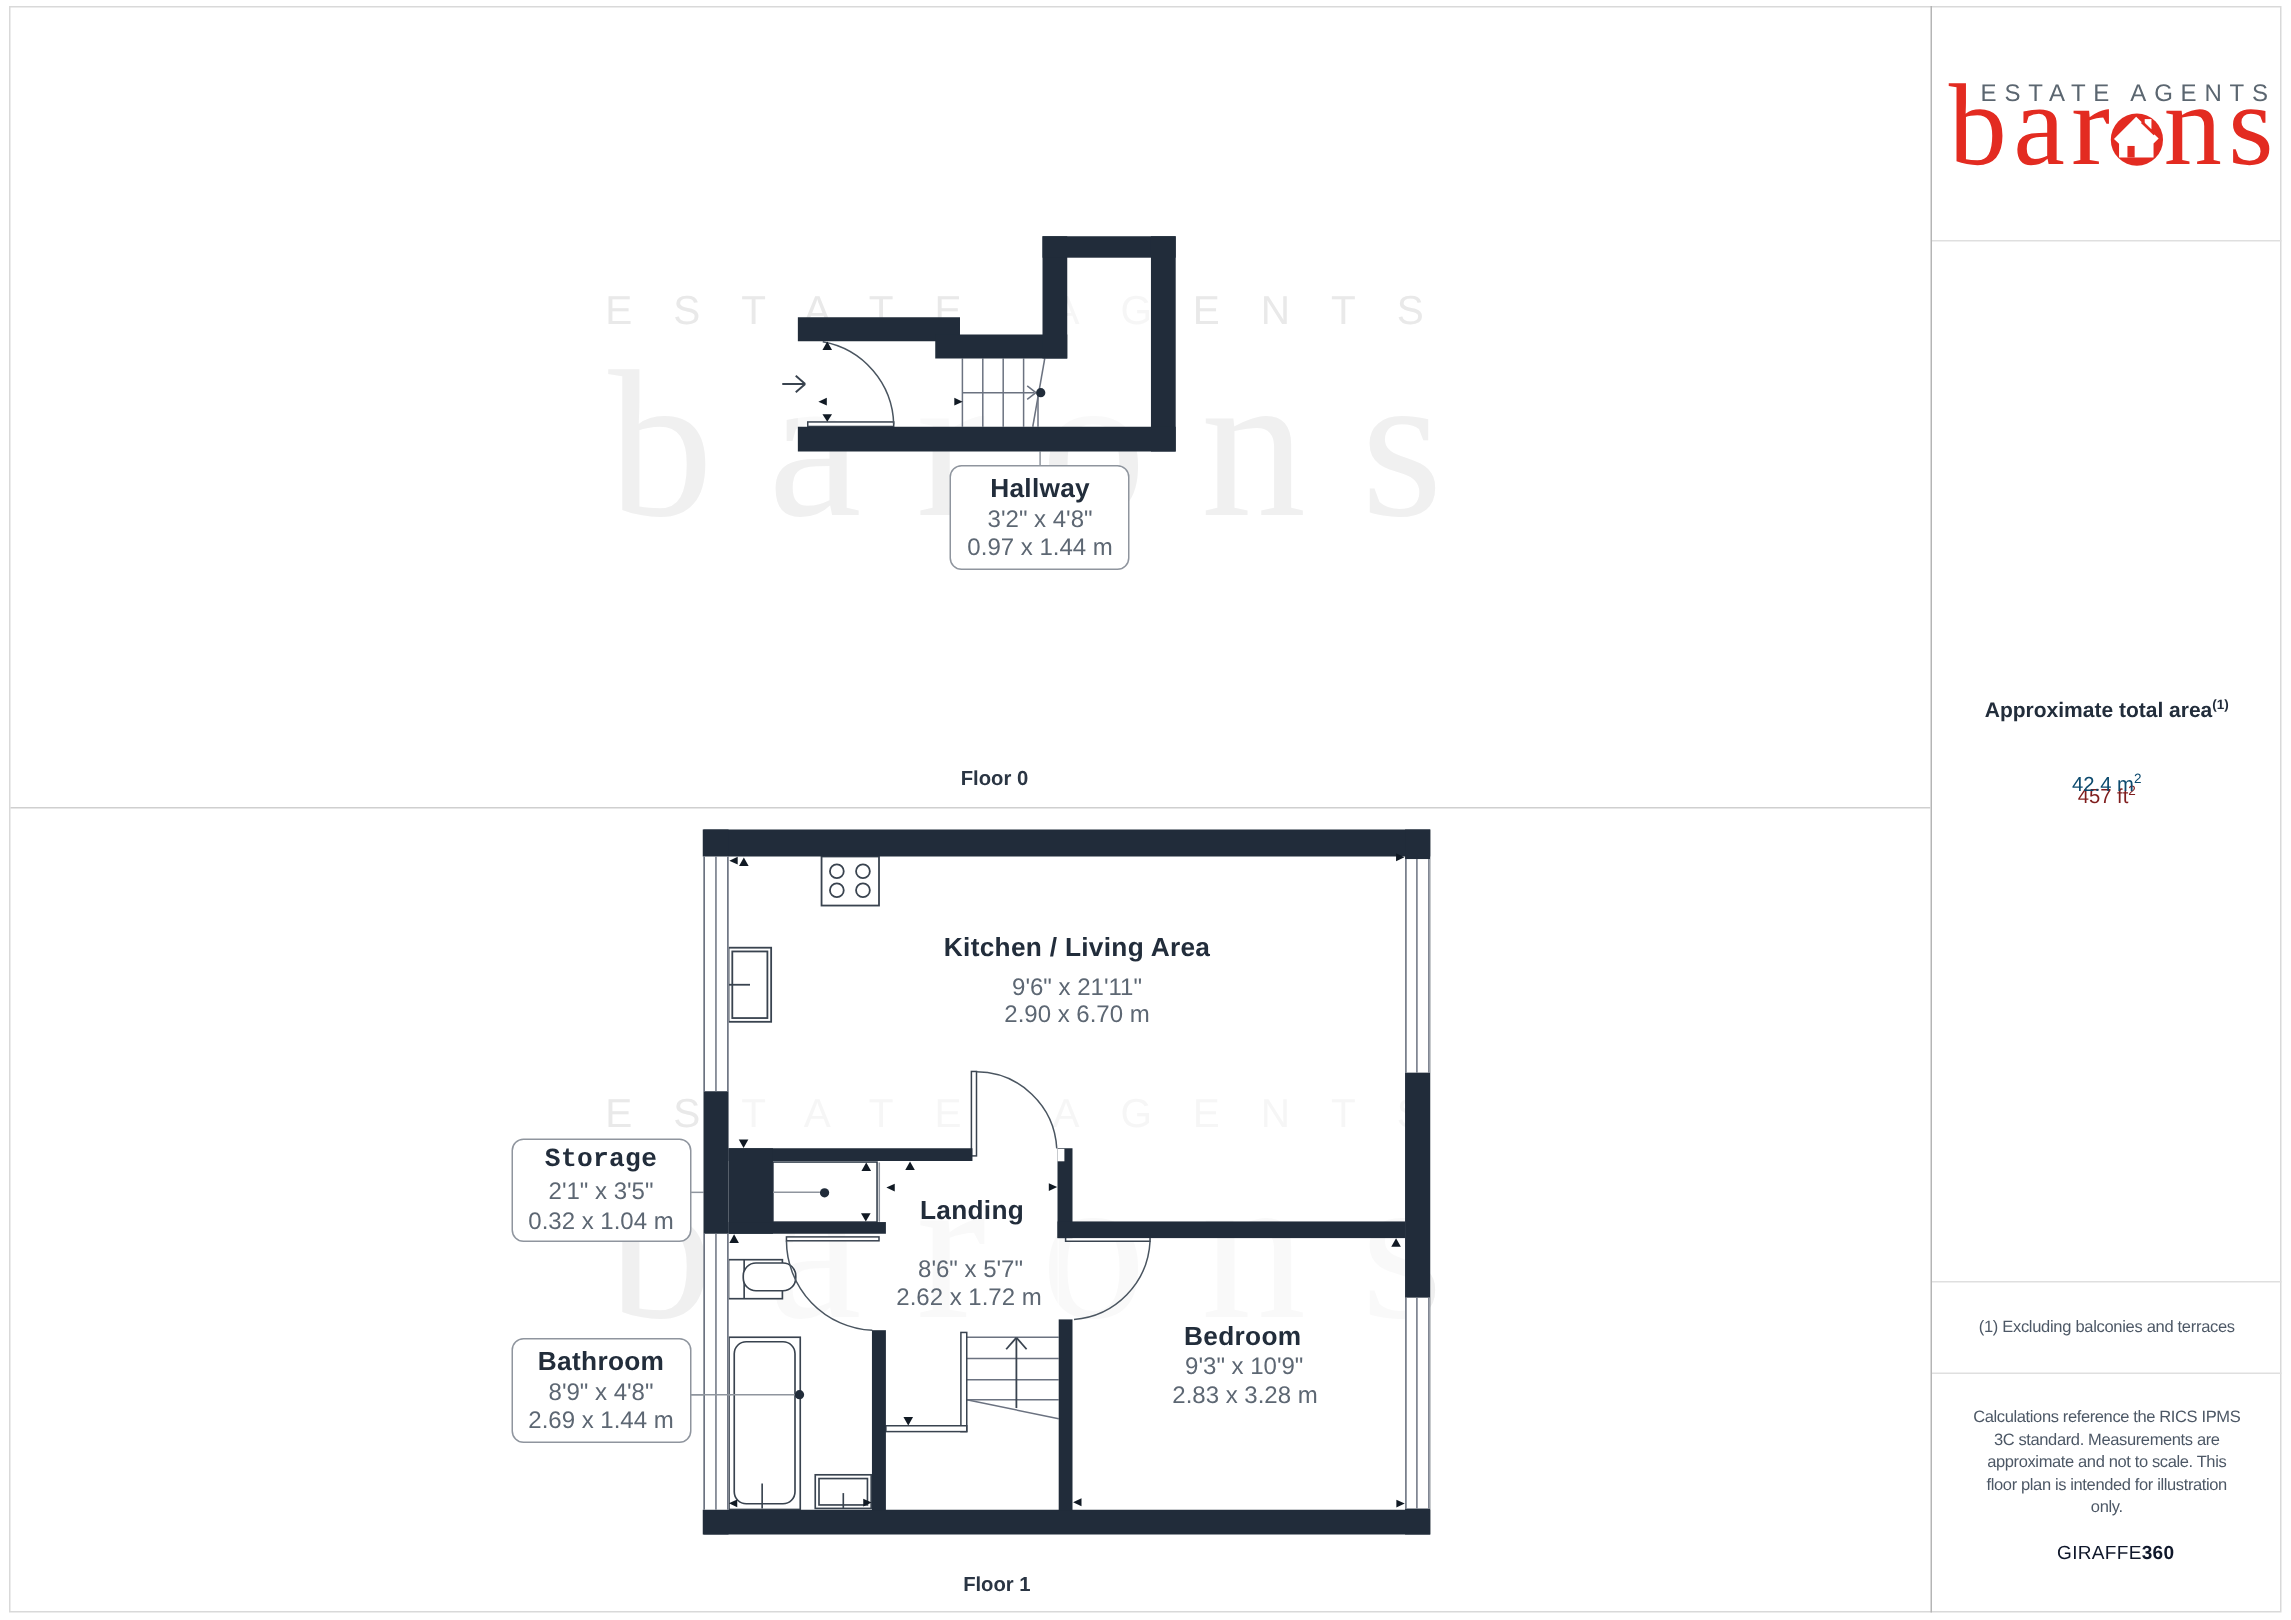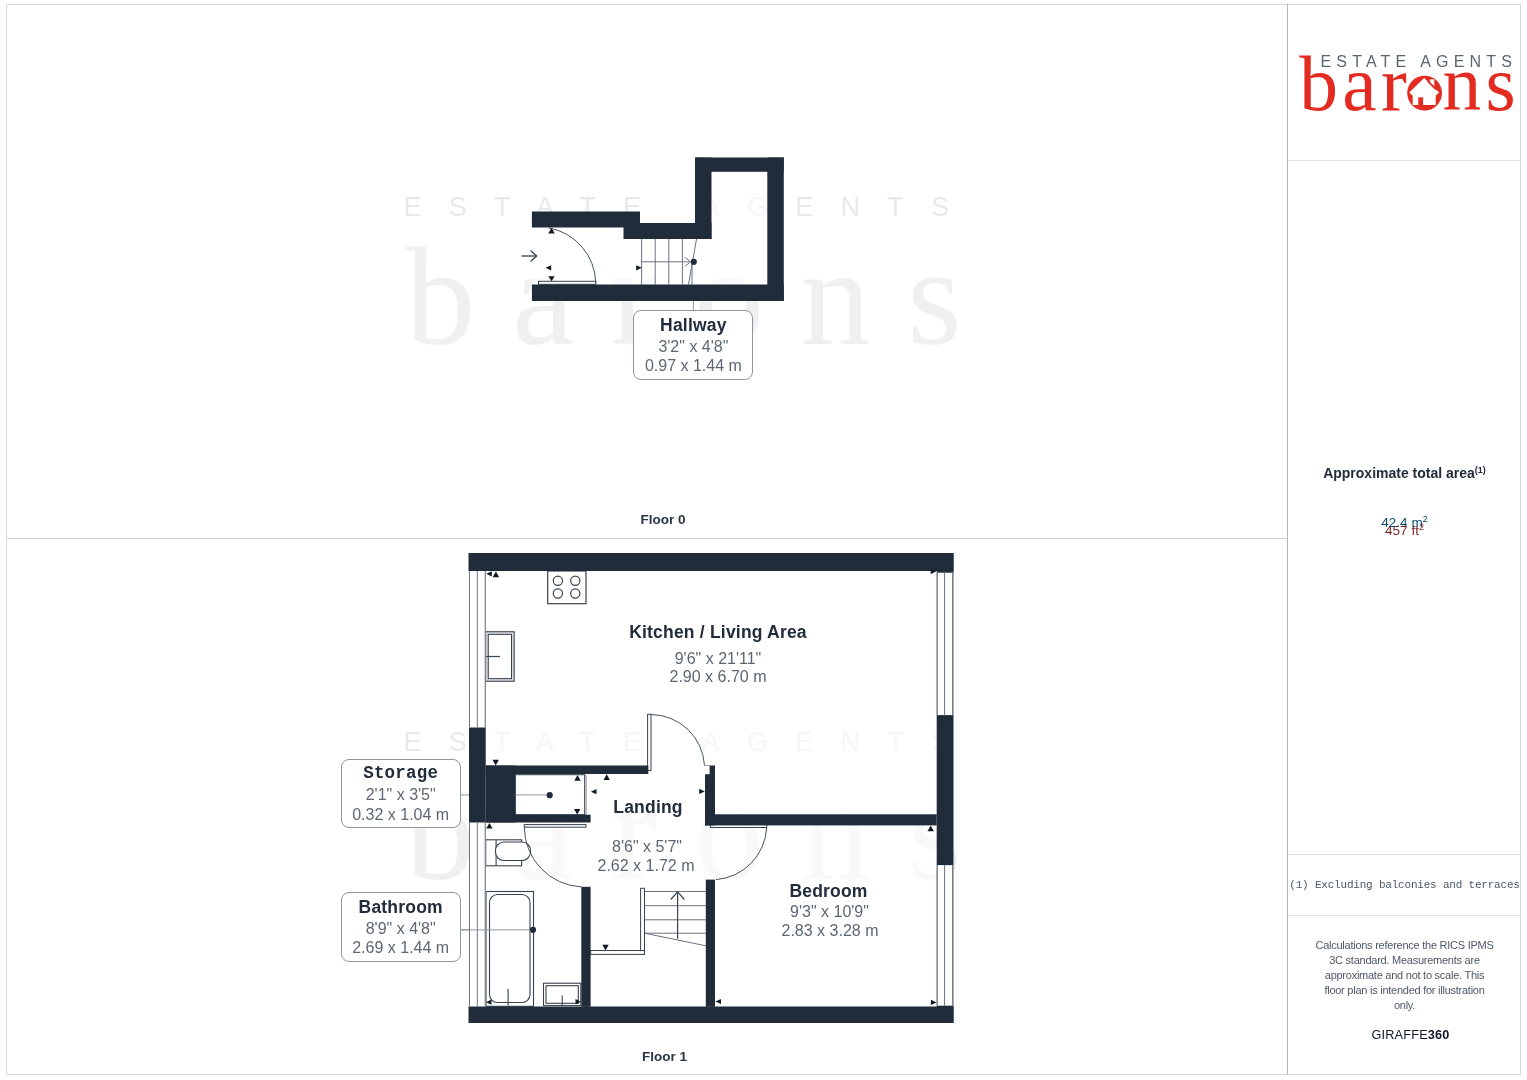--- a/index.html
+++ b/index.html
@@ -297,19 +297,19 @@
 </svg>
 
 <div class="abs" style="left:1288px; top:160px; width:233px; height:1px; background:#dfdfdf;"></div>
 
 <div class="abs ctr" style="left:1404.5px; top:472.8px; font-size:14px; font-weight:bold; color:#222d3b;">Approximate total area<span style="font-size:9px; vertical-align:super;">(1)</span></div>
 <div class="abs ctr" style="left:1404.5px; top:500.9px; font-size:13.5px; color:#7f1d1d;margin-top:29px;">457 ft<span style="font-size:9px; vertical-align:super;">2</span></div>
 <div class="abs ctr" style="left:1404.5px; top:521.5px; font-size:13.5px; color:#0c4a6e;">42.4 m<span style="font-size:9px; vertical-align:super;">2</span></div>
 
 <div class="abs" style="left:1288px; top:854px; width:233px; height:1px; background:#dfdfdf;"></div>
 
-<div class="abs ctr" style="left:1404.5px; top:885.3px; font-size:11px; letter-spacing:-0.2px; color:#4d5866;font-family:Liberation Mono, monospace;">(1) Excluding balconies and terraces</div>
+<div class="abs ctr" style="left:1404.5px; top:885.3px; font-size:11px; letter-spacing:-0.2px; color:#4d5866;">(1) Excluding balconies and terraces</div>
 
 <div class="abs" style="left:1288px; top:914.5px; width:233px; height:1px; background:#dfdfdf;"></div>
 
 <div class="abs" style="left:1288px; top:938px; width:233px; text-align:center; font-size:11px; letter-spacing:-0.25px; line-height:15.1px; color:#4d5866;">Calculations reference the RICS IPMS<br>3C standard. Measurements are<br>approximate and not to scale. This<br>floor plan is intended for illustration<br>only.</div>
 
 <div class="abs ctr" style="left:1410.5px; top:1035.4px; font-size:12.7px; letter-spacing:0.2px; color:#0f172a;">GIRAFFE<b>360</b></div>
 
 </body></html>

